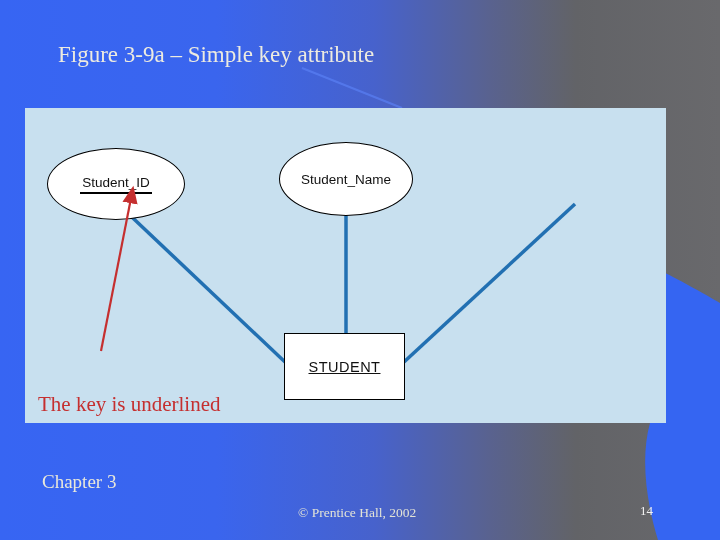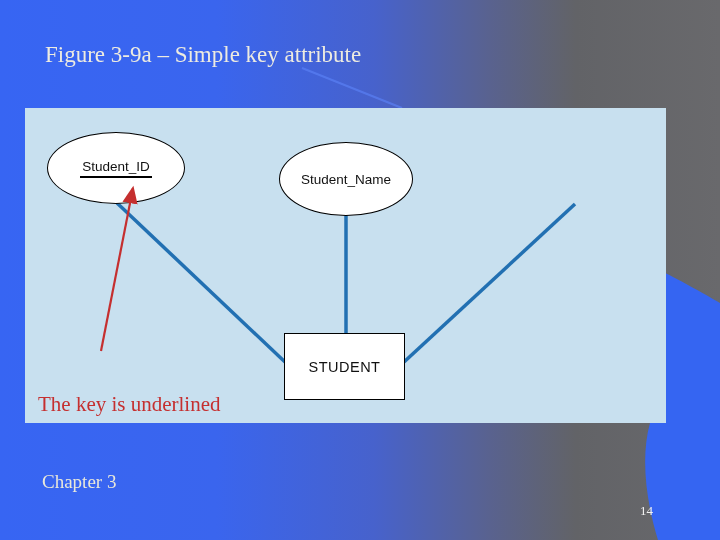--- a/index.html
+++ b/index.html
@@ -17,35 +17,36 @@
     background:#C8E0EF;z-index:1;
   }
   #connectors{left:0;top:0;z-index:2;}
   .ellipse{
     background:#ffffff;border:1.6px solid #000;border-radius:50%;
     display:flex;align-items:center;justify-content:center;
     z-index:3;box-sizing:border-box;
     font-family:"Liberation Sans", sans-serif;
     font-size:13.5px;color:#111;
   }
-  #ellipse-student-id{left:47px;top:132px;width:138px;height:72px;}
+  #ellipse-student-id{left:47px;top:148px;width:138px;height:72px;}
   #ellipse-student-name{left:279px;top:142px;width:134px;height:74px;}
   #ellipse-other-attributes{left:502px;top:128px;width:146px;height:76px;}
   .keyline{border-bottom:2px solid #000;padding:0 2px 2px 2px;}
   #entity-box{
     left:284px;top:333px;width:121px;height:67px;
     background:#fff;border:1.6px solid #000;box-sizing:border-box;
     display:flex;align-items:center;justify-content:center;
     font-family:"Liberation Sans", sans-serif;
     font-size:14.5px;letter-spacing:0.5px;color:#111;
     z-index:3;
+    text-decoration:underline;
   }
   #arrow-layer{left:0;top:0;z-index:4;}
   #slide-title{
-    left:45px;top:42px;width:420px;
+    left:58px;top:42px;width:420px;
     font-size:23px;color:#EDEBE0;z-index:5;
   }
   #annotation{
     left:38px;top:350px;width:260px;
     font-size:21px;color:#C52F2F;z-index:5;margin-top:42px;
   }
   #footer-chapter{left:42px;top:471px;font-size:19px;color:#E9E8DA;z-index:5;}
   #footer-copyright{left:298px;top:505px;font-size:13.5px;color:#E2E3D6;z-index:5;}
   #footer-page{left:640px;top:503px;font-size:13px;color:#F2F2F2;z-index:5;}
 </style>
@@ -83,15 +84,16 @@
       <marker id="redhead" markerWidth="9" markerHeight="8" refX="7" refY="3.5" orient="auto">
         <path d="M0,0 L8,3.5 L0,7 Z" fill="#C52F2F"></path>
       </marker>
     </defs>
     <line x1="101" y1="351" x2="133" y2="188" stroke="#C52F2F" stroke-width="2.2" marker-end="url(#redhead)"></line>
   </svg>
 
   <div id="slide-title" class="abs">Figure 3-9a – Simple key attribute</div>
   <div id="annotation" class="abs">The key is underlined</div>
   <div id="footer-chapter" class="abs">Chapter 3</div>
+  <div id="footer-copyright" class="abs">© Prentice Hall, 2002</div>
   <div id="footer-page" class="abs">14</div>
 
 </div>
 
 </body></html>

